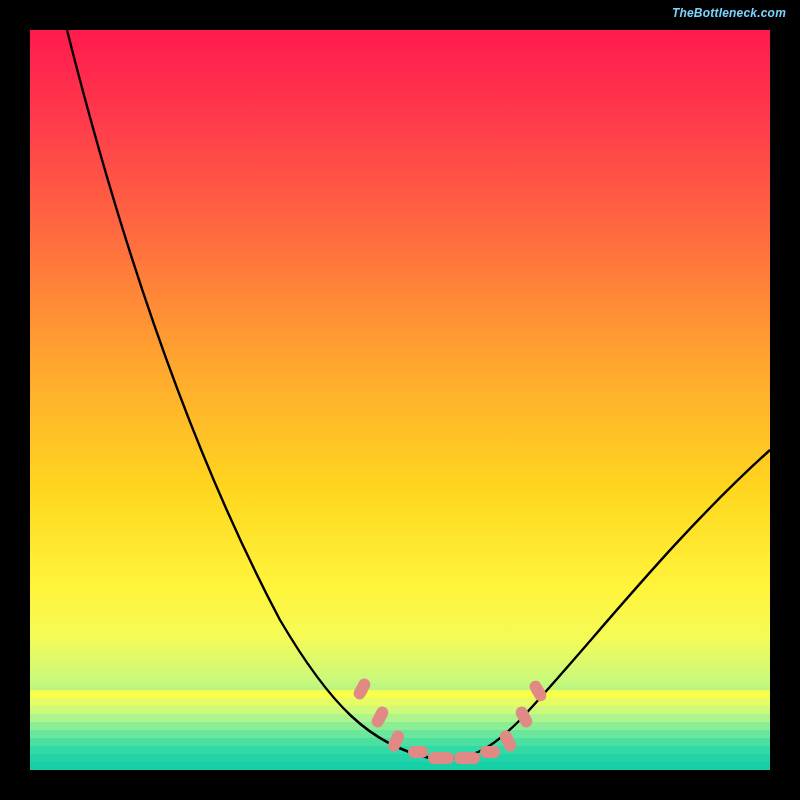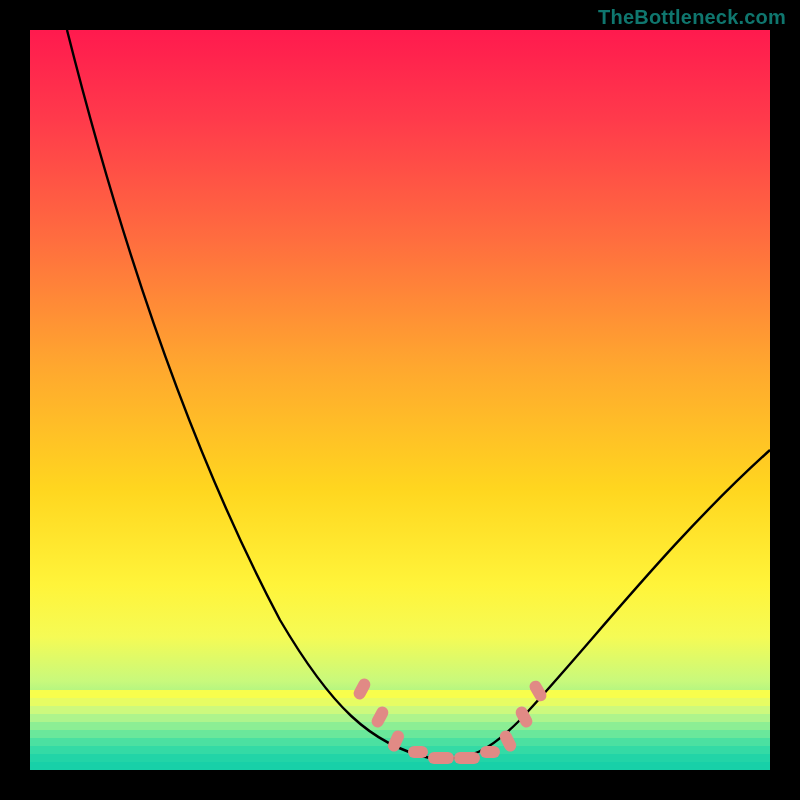--- a/index.html
+++ b/index.html
@@ -49,25 +49,26 @@
     justify-content: flex-end;
   }
   .stripes div {
     height: 8px;
     width: 100%;
   }
   .watermark {
     position: absolute;
     top: 6px;
     right: 14px;
-    color: #0f766e;
-    font-size: 20px;
+    color: #7dd3fc;
+    font-size: 12px;
     font-weight: 600;
     letter-spacing: 0.2px;
     user-select: none;
+    font-style: italic;
   }
   svg.curve {
     position: absolute;
     left: 0;
     top: 0;
     width: 740px;
     height: 740px;
     overflow: visible;
   }
   .marker {

